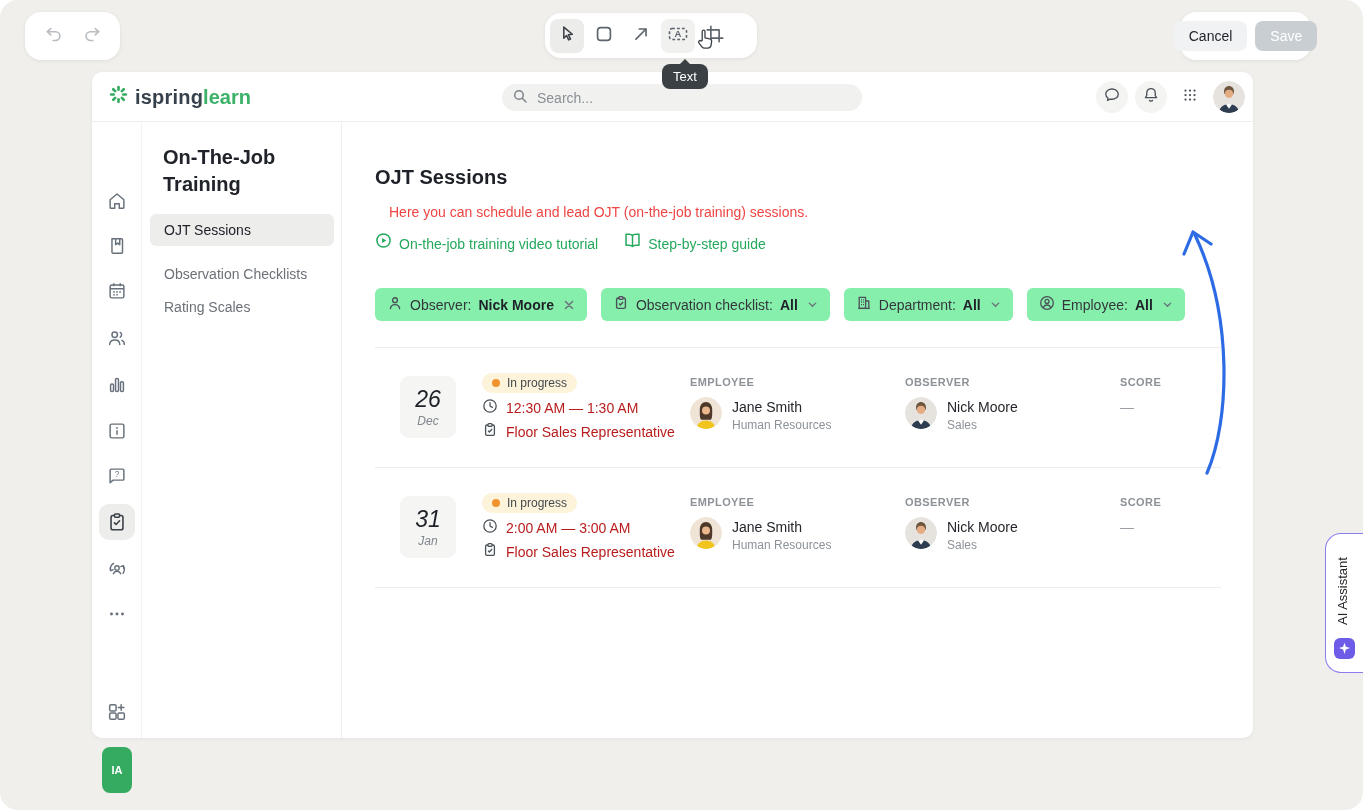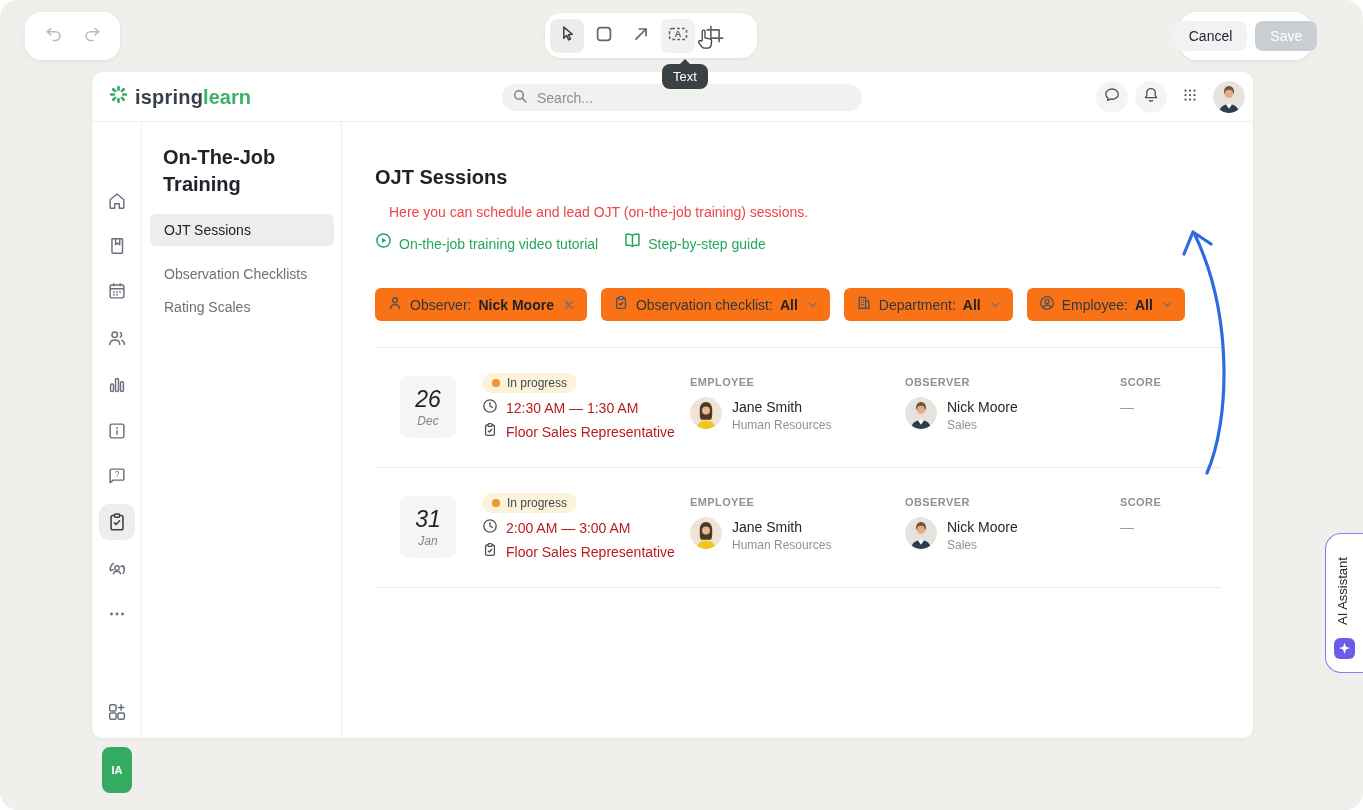--- a/index.html
+++ b/index.html
@@ -58,21 +58,21 @@
 
   
   .content{position:absolute;left:250px;top:50px;right:0;bottom:0;}
   .page-title{position:absolute;left:33px;top:44px;font-size:20px;font-weight:bold;color:#1e2228;}
   .page-desc{position:absolute;left:47px;top:82px;font-size:14px;color:#ef4444;}
   .links{position:absolute;left:33px;top:110px;display:flex;gap:26px;}
   .glink{display:flex;align-items:flex-end;gap:7px;font-size:14px;color:#23a85c;cursor:pointer;}
   .new-session{position:absolute;left:758px;top:42px;height:33px;background:#36ab61;border:none;border-radius:17px;
     color:#fff;font-family:inherit;font-size:14px;font-weight:bold;display:flex;align-items:center;gap:8px;padding:0 17px;cursor:pointer;}
   .filters{position:absolute;left:33px;top:166px;display:flex;gap:14px;}
-  .chip{height:33px;background:#f97316;border-radius:6px;display:flex;align-items:center;gap:7px;padding:0 12px;
+  .chip{height:33px;background:#86efac;border-radius:6px;display:flex;align-items:center;gap:7px;padding:0 12px;
     font-size:14px;color:#33373c;cursor:pointer;}
   .chip b{color:#1e2228;font-weight:bold;}
   .chip .x,.chip .chev{display:flex;align-items:center;margin-left:2px;cursor:pointer;}
 
   .table{position:absolute;left:33px;top:225px;width:846px;}
   .srow{position:relative;width:846px;height:120px;border-top:1px solid #ececea;}
   .table-end{width:846px;border-top:1px solid #ececea;}
   .datebox{position:absolute;left:25px;top:28px;width:56px;height:62px;background:#f5f5f3;border-radius:9px;
     display:flex;flex-direction:column;align-items:center;justify-content:center;font-style:italic;}
   .datebox .d{font-size:23px;color:#1e2228;}

